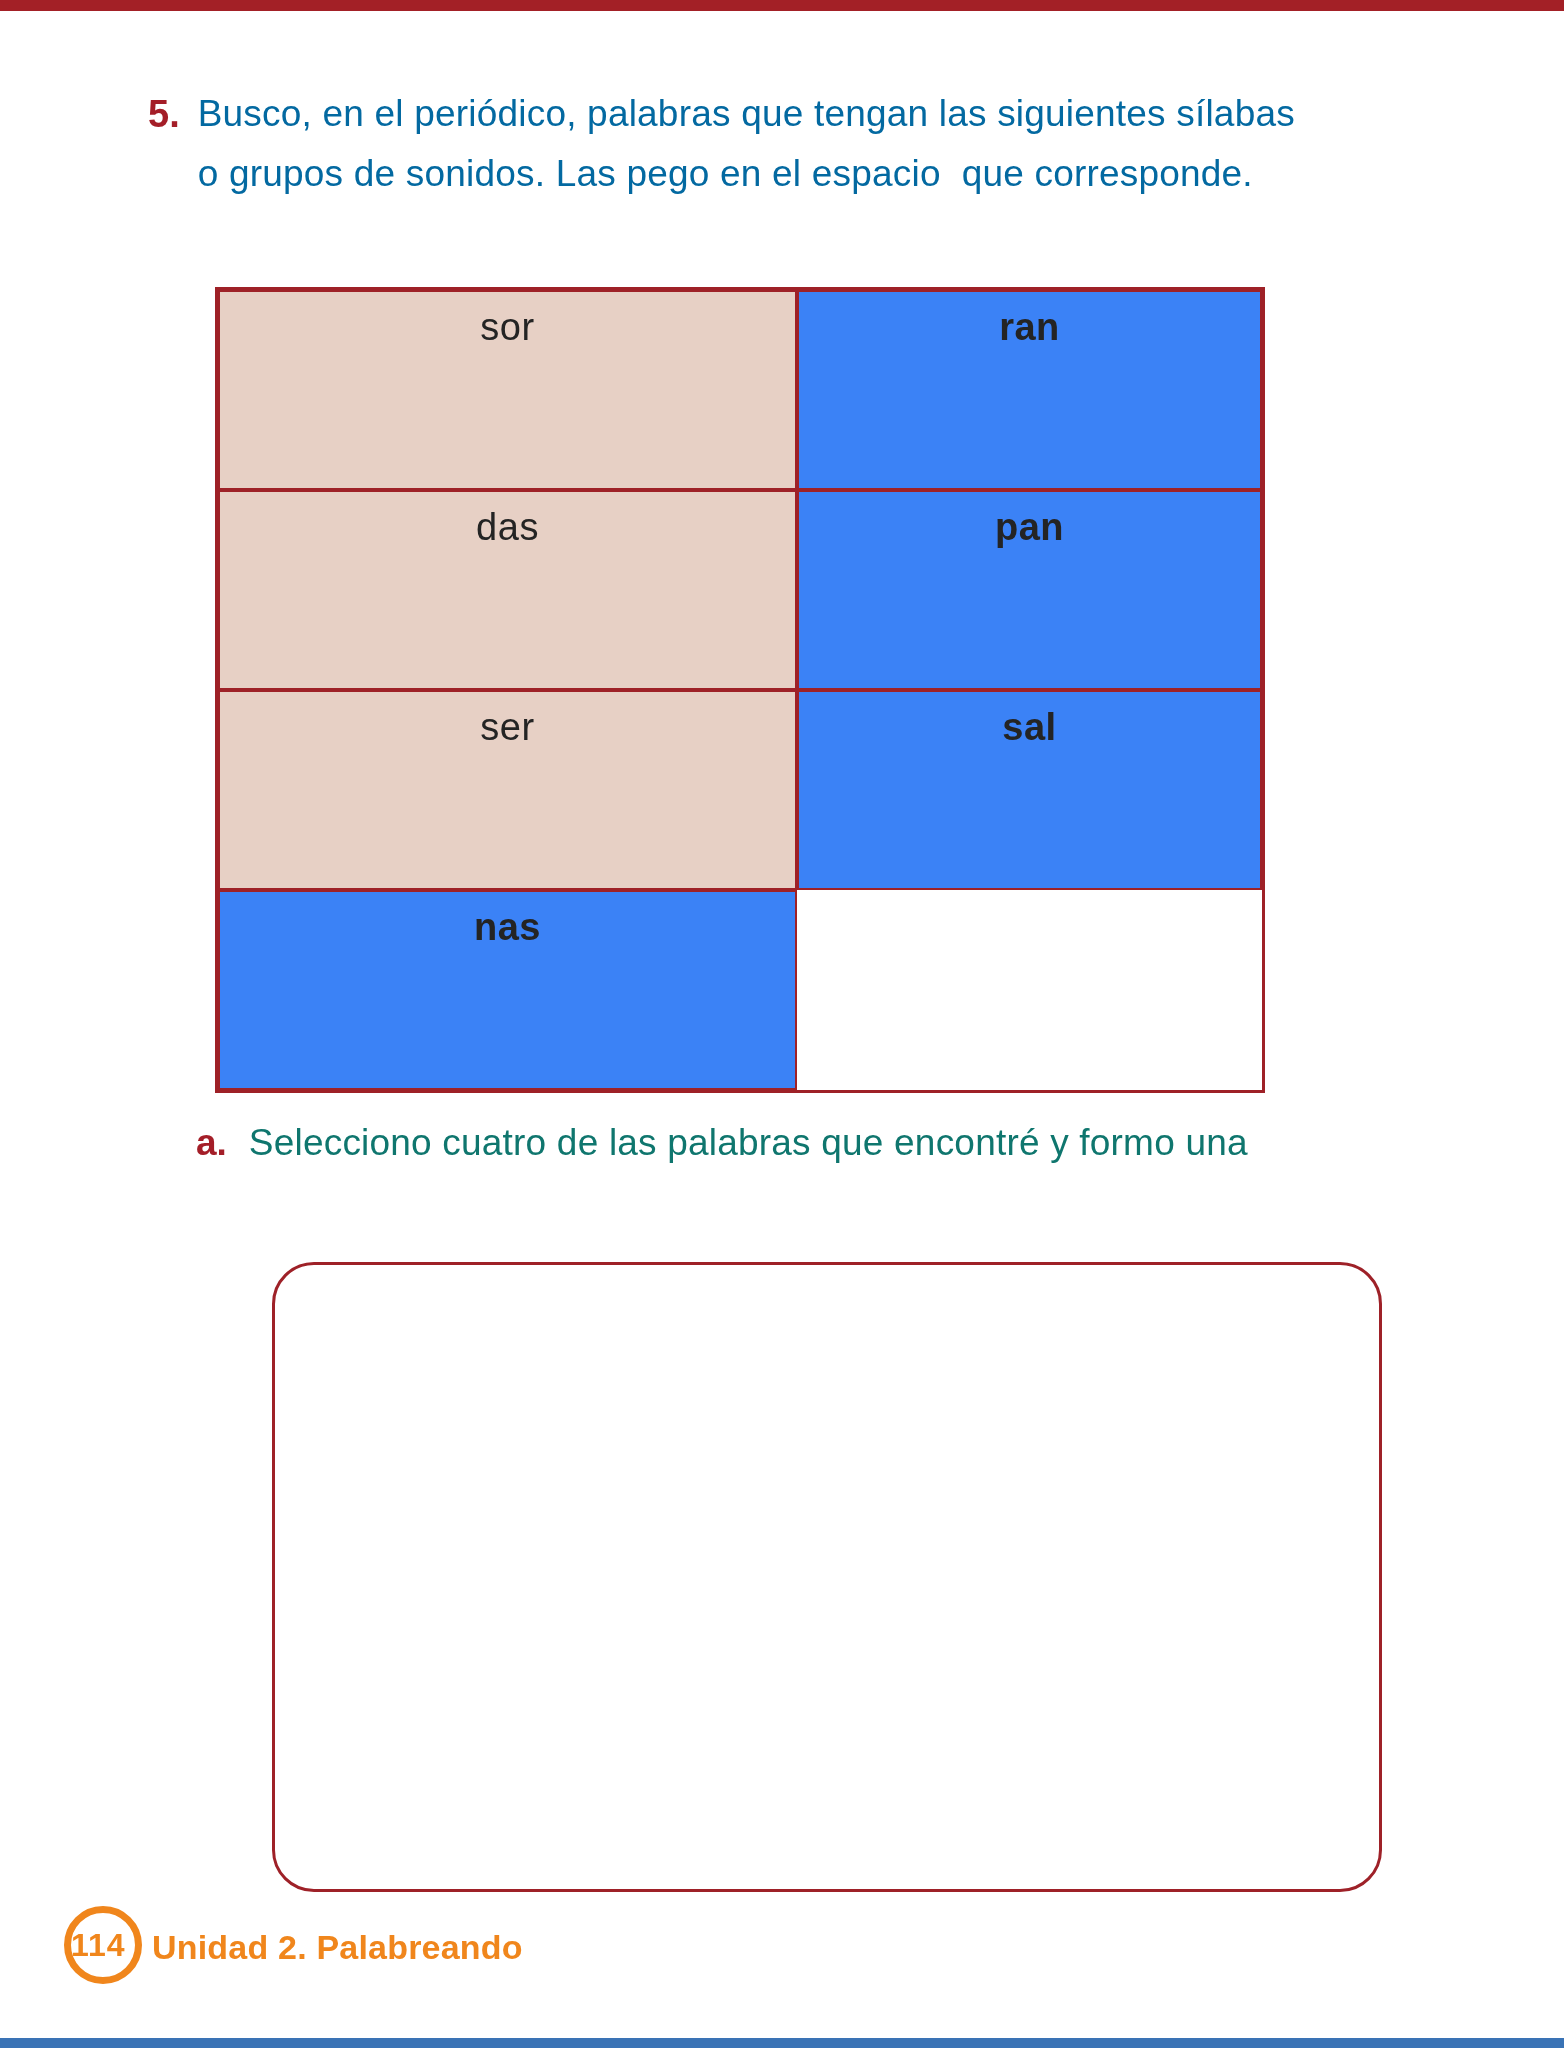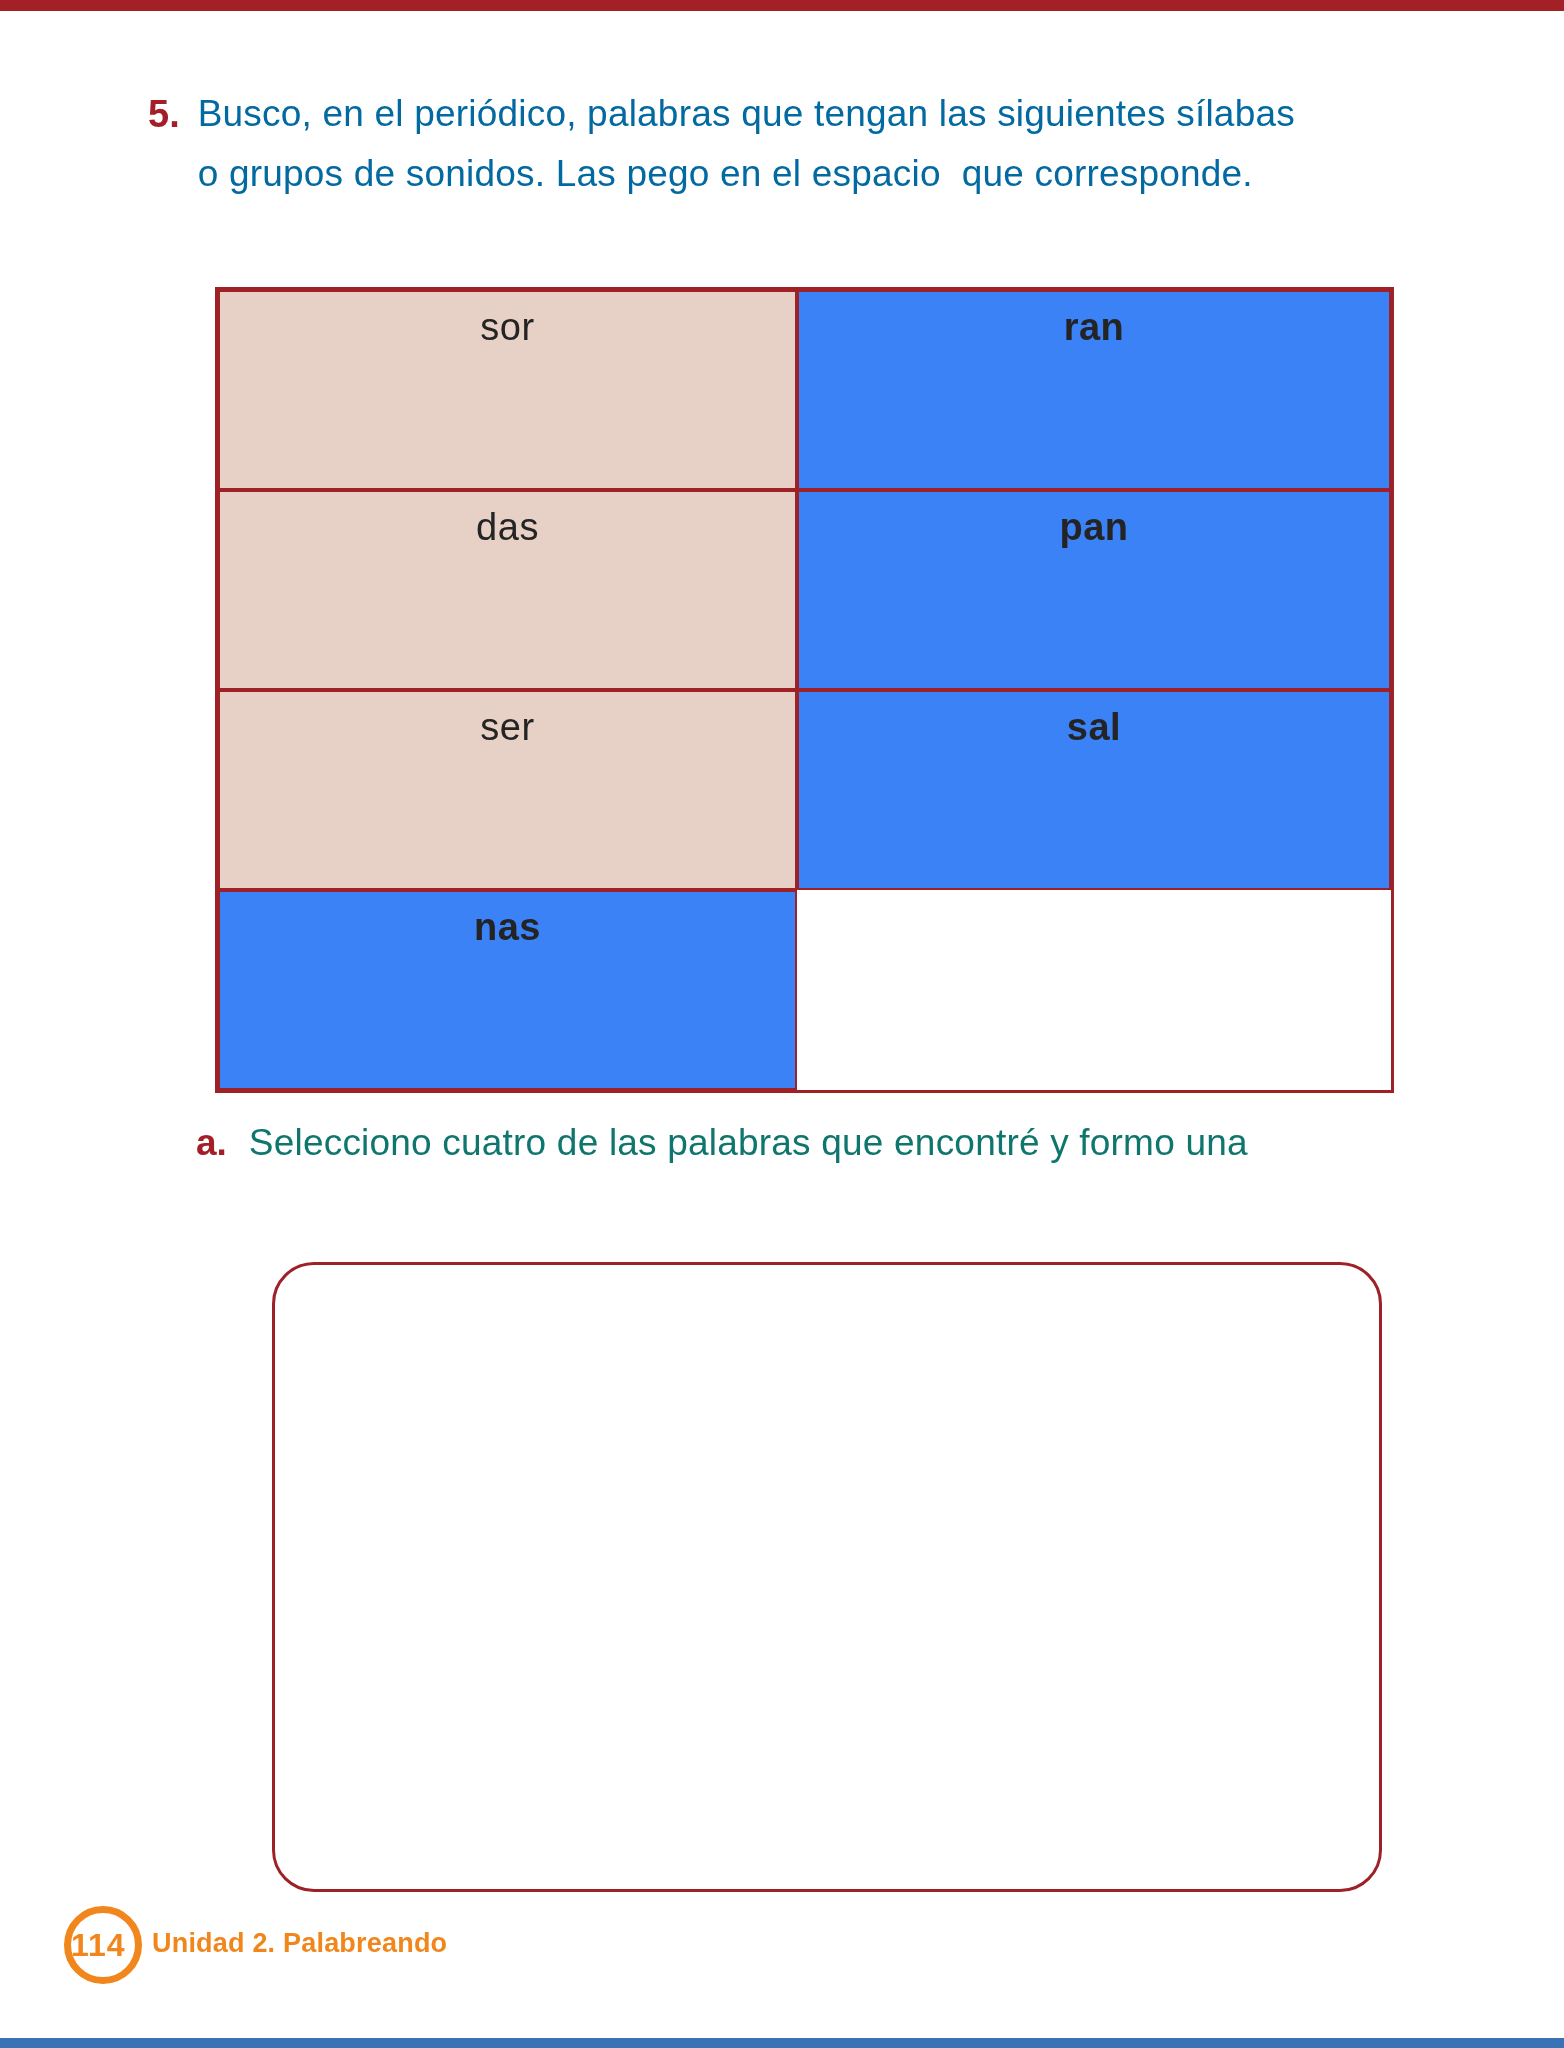--- a/index.html
+++ b/index.html
@@ -51,21 +51,21 @@
     font-size: 37px;
     line-height: 60px;
     letter-spacing: 0.2px;
     white-space: pre-wrap;
   }
 
   
   .syllable-table {
     position: absolute;
     left: 215px; top: 287px;
-    width: 1179px; height: 806px;
+    width: 1050px; height: 806px;
     border: 3px solid #9e2127;
     box-sizing: border-box;
     display: grid;
     grid-template-columns: 579px 1fr;
     grid-template-rows: repeat(4, 1fr);
   }
   .cell {
     box-sizing: border-box;
     border: 2px solid #9e2127;
     padding-top: 14px;
@@ -127,21 +127,21 @@
     color: #f0861c;
     font-weight: bold;
     font-size: 32px;
     letter-spacing: 1px;
   }
   .footer-label {
     position: absolute;
     left: 152px; top: 1928px;
     color: #f0861c;
     font-weight: bold;
-    font-size: 27px;
+    font-size: 34px;
     letter-spacing: 0.2px;
   }
 </style>
 </head>
 <body>
 
 <div class="page">
 
   <div class="top-band"></div>
 

